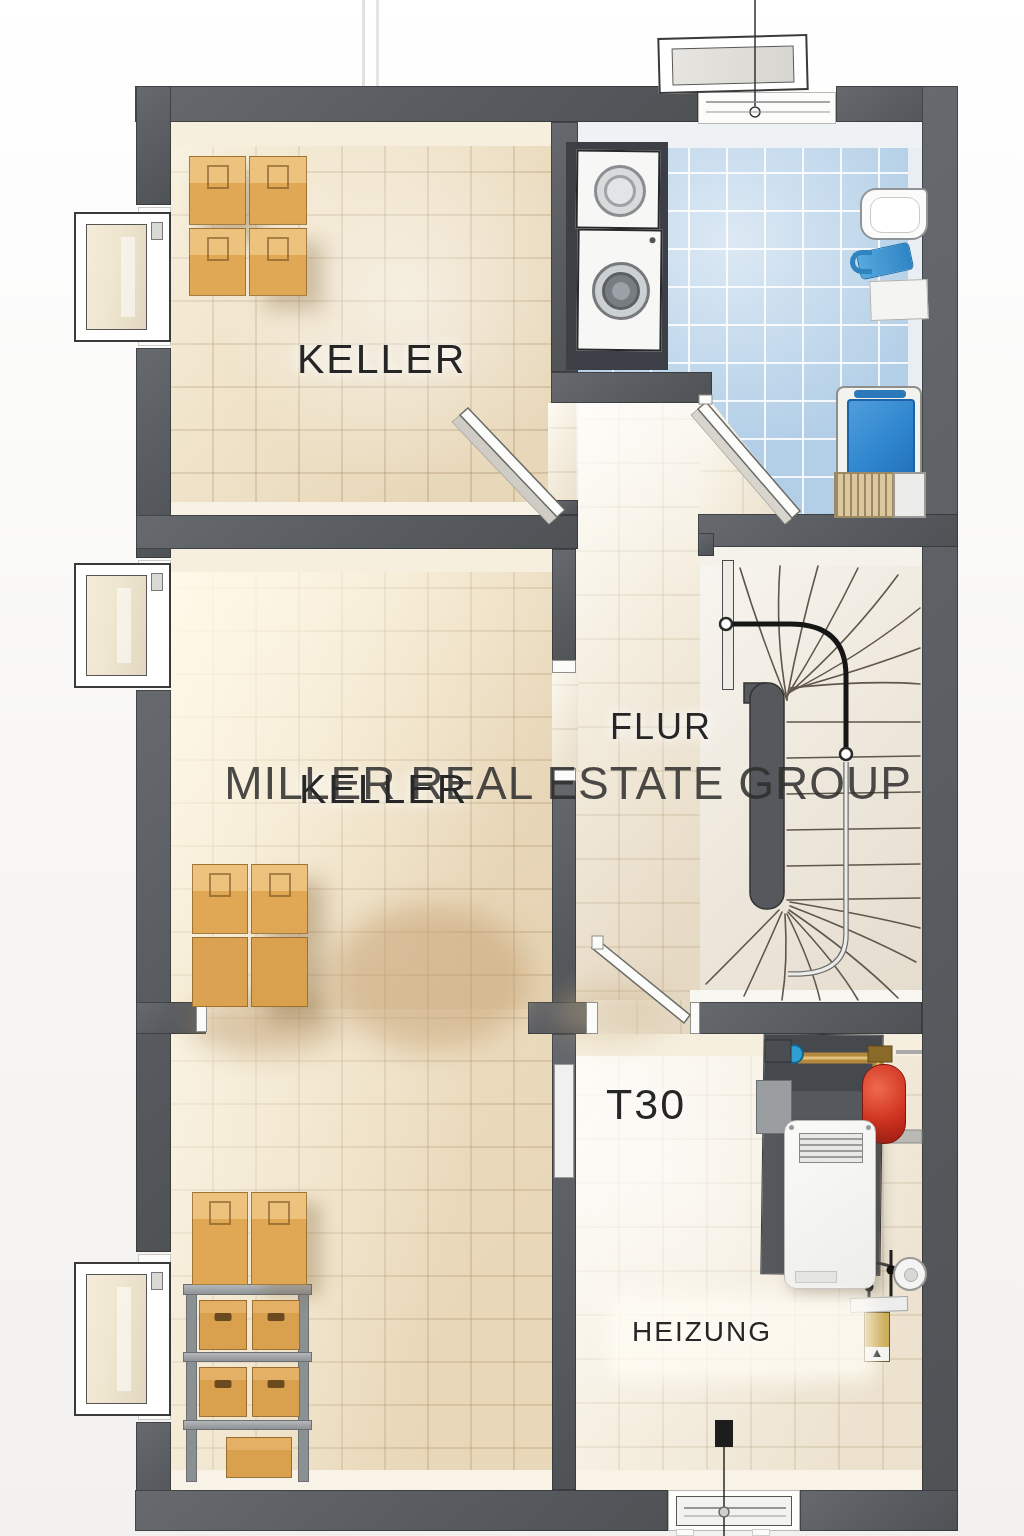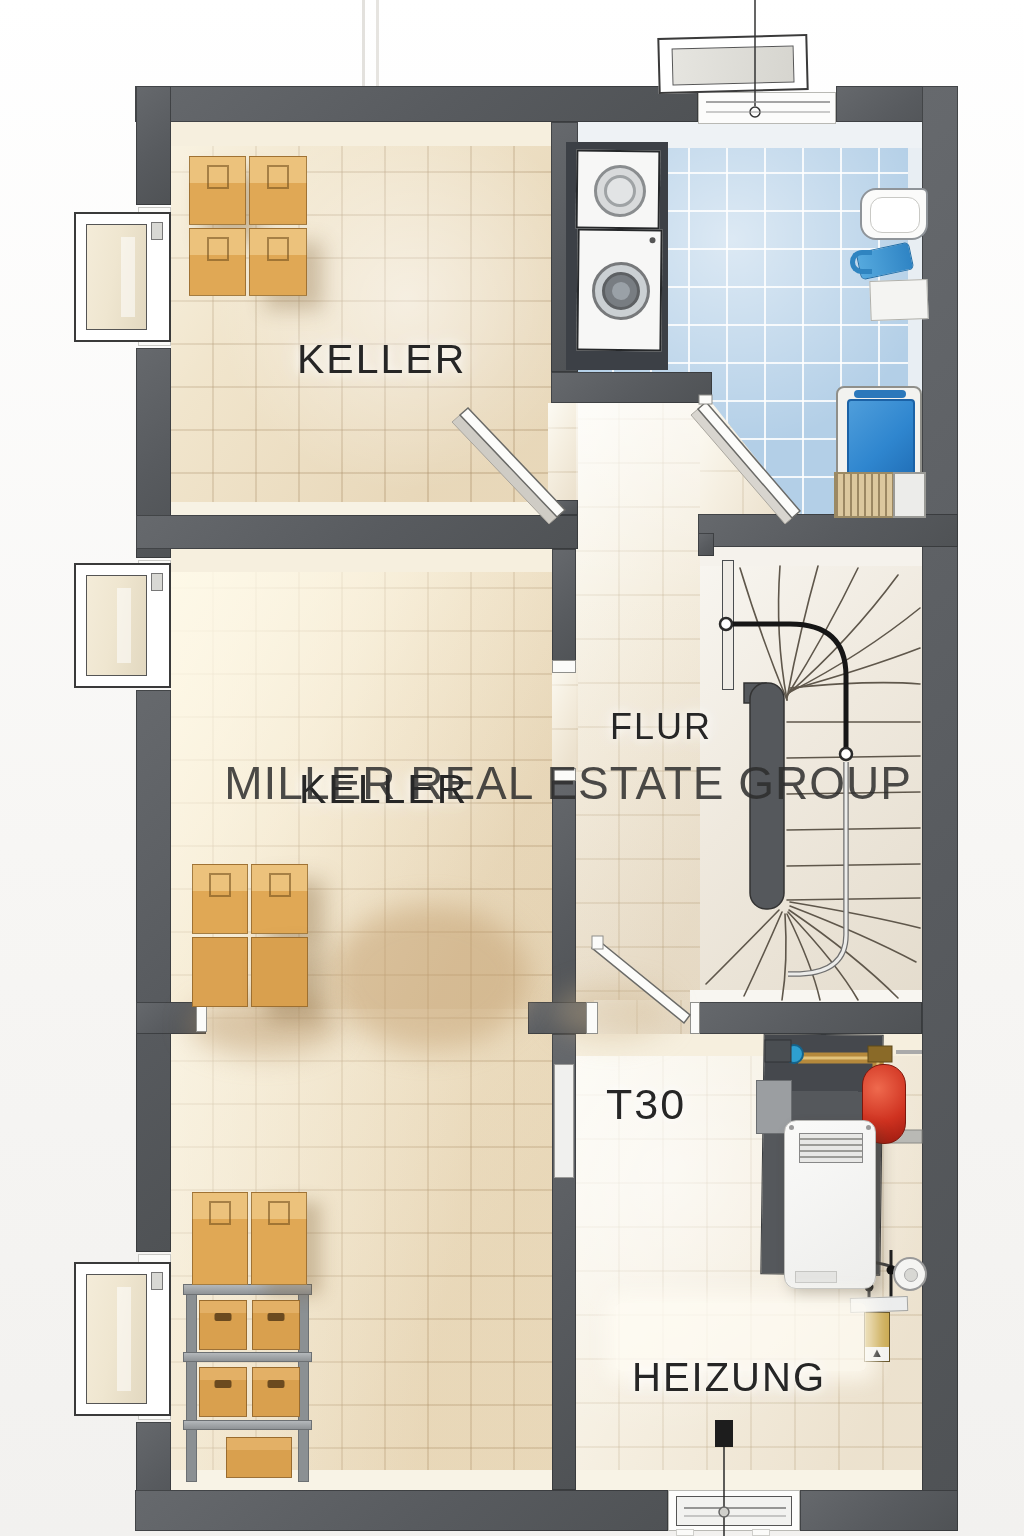--- a/index.html
+++ b/index.html
@@ -336,16 +336,16 @@
   <div class="abs hi" style="left:850px;top:1297px;width:56px;height:13px;background:#eceded;border:1px solid #a5a5a2;transform:rotate(-2deg);z-index:8;"></div>
   <div class="abs hi" style="left:864px;top:1312px;width:26px;height:50px;z-index:8;background:linear-gradient(180deg,#c9a84e 0 34px,#f2f2f0 34px);border:1px solid #5e4c1d;box-sizing:border-box;text-align:center;">
     <span style="display:block;margin-top:33px;font-size:13px;line-height:13px;color:#111;">▲</span>
   </div>
 
   <div class="room-label" style="left:297px;top:336px;font-size:41px;">KELLER</div>
   <div class="room-label" style="left:595px;top:706px;font-size:36px;margin-left:15px;">FLUR</div>
   <div class="room-label" style="left:299px;top:766px;font-size:41px;">KELLER</div>
   <div class="room-label" style="left:606px;top:1080px;font-size:43px;">T30</div>
   <div class="band" style="left:616px;top:1303px;width:250px;height:68px;"></div>
-  <div class="room-label" style="left:632px;top:1316px;font-size:40px;margin-top:39px;">HEIZUNG</div>
+  <div class="room-label" style="left:632px;top:1316px;font-size:28px;">HEIZUNG</div>
 
   <div id="watermark">MILLER REAL ESTATE GROUP</div>
 </div>
 
 </body></html>

